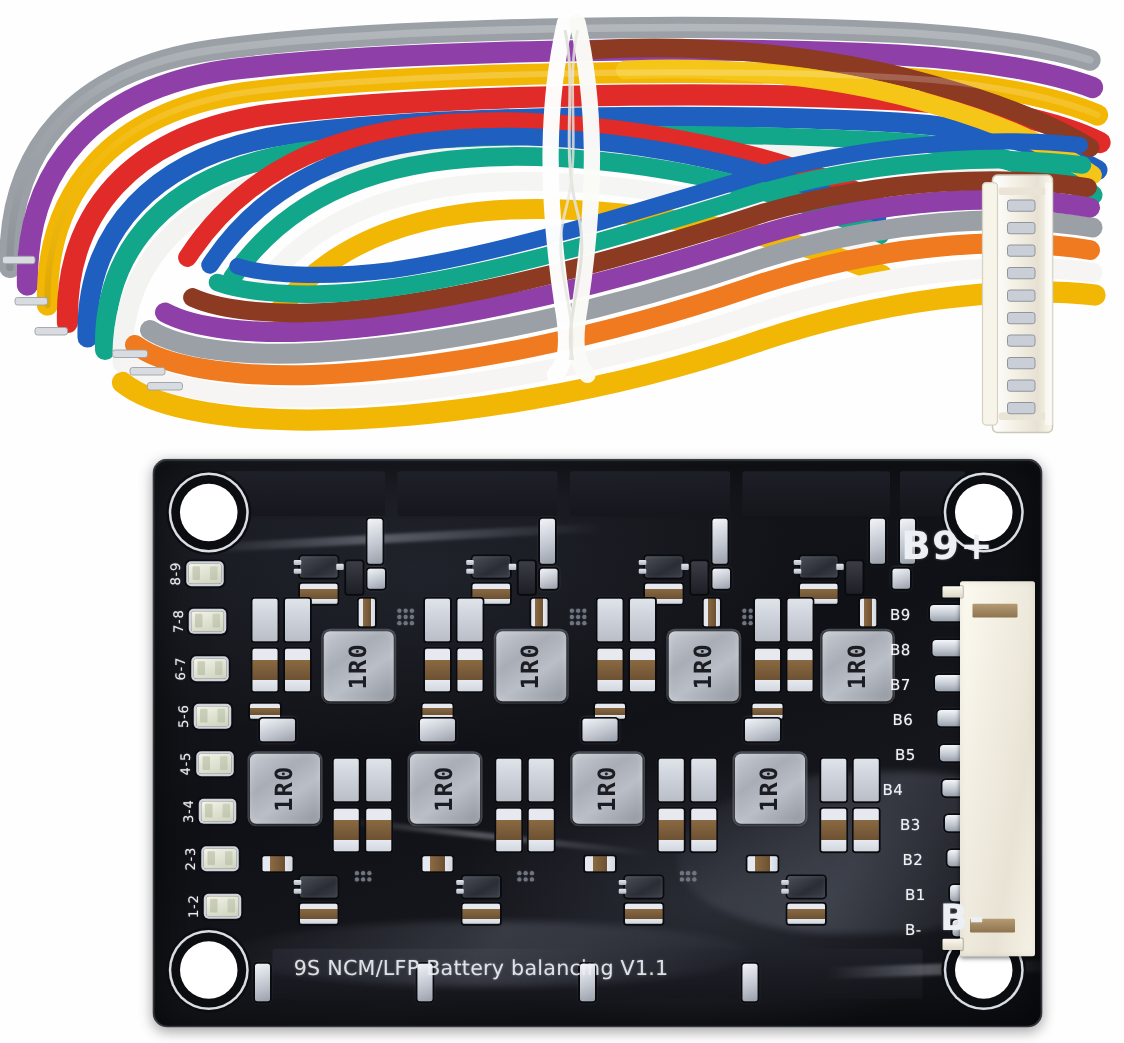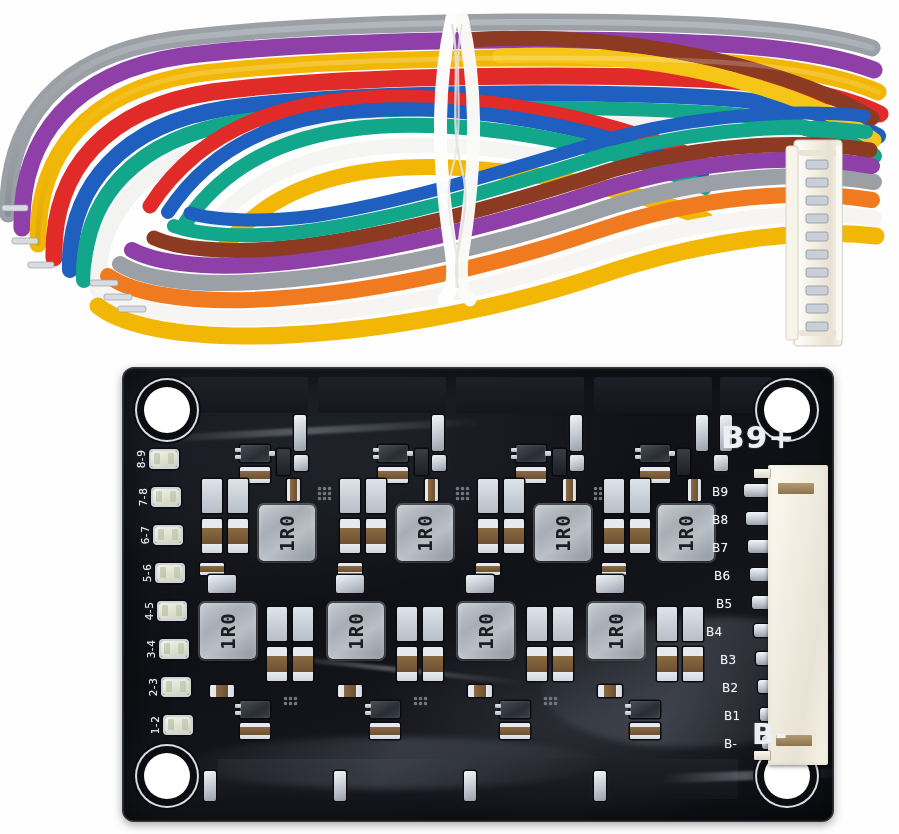--- a/index.html
+++ b/index.html
@@ -504,17 +504,18 @@
     <div id="jst" style="left:646px;top:98px;width:60px;height:300px;">
       <span class="tab" style="left:-14px;top:4px;width:16px;height:9px;"></span>
       <span class="tab" style="left:-14px;top:286px;width:16px;height:9px;"></span>
       <span class="notch" style="left:10px;top:18px;width:36px;height:11px;"></span>
       <span class="notch" style="left:8px;top:270px;width:36px;height:11px;"></span>
     </div>
 
     <div class="silk" id="silk-b9p" style="left:588px;top:52px;margin-left:11px;">B9+</div>
 
     <div class="silk" id="silk-bminus2" style="left:630px;top:350px;font-size:29px;font-weight:700;letter-spacing:1px;">B-</div>
+    <div class="silk" id="silk-title" style="left:113px;top:398px;">9S NCM/LFP Battery balancing V1.1</div>
 
     <div id="edge"></div>
   </div>
 
 </div>
 
 </body></html>

